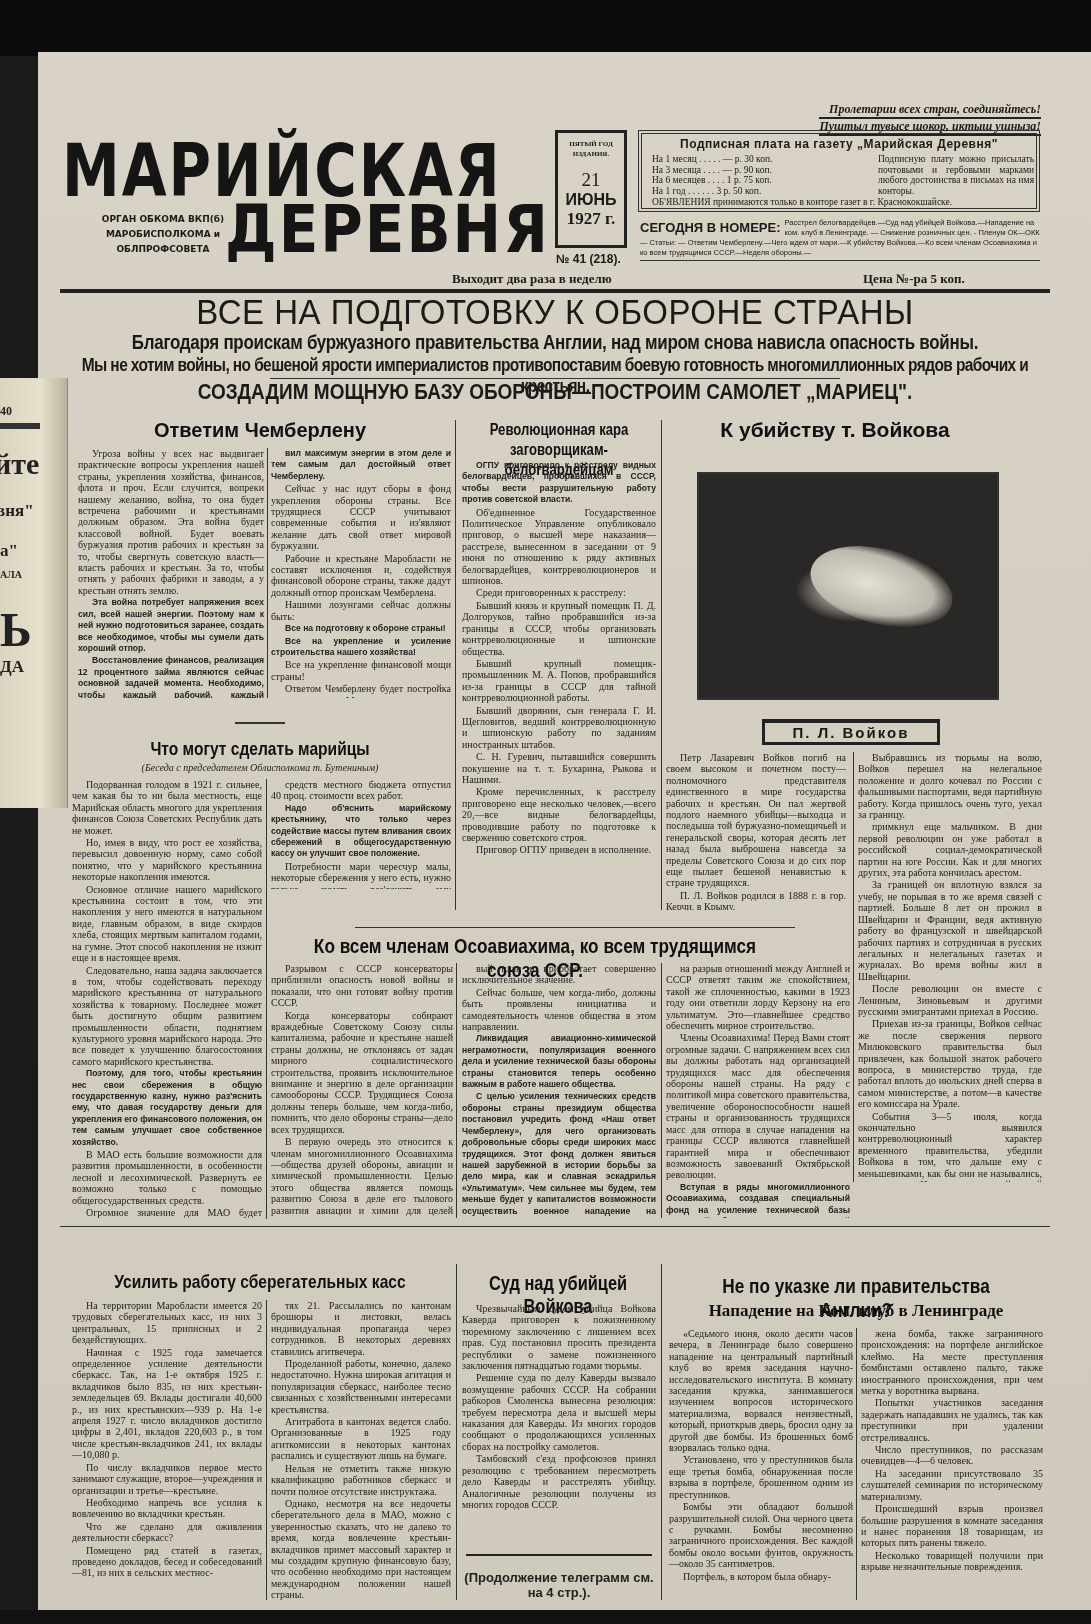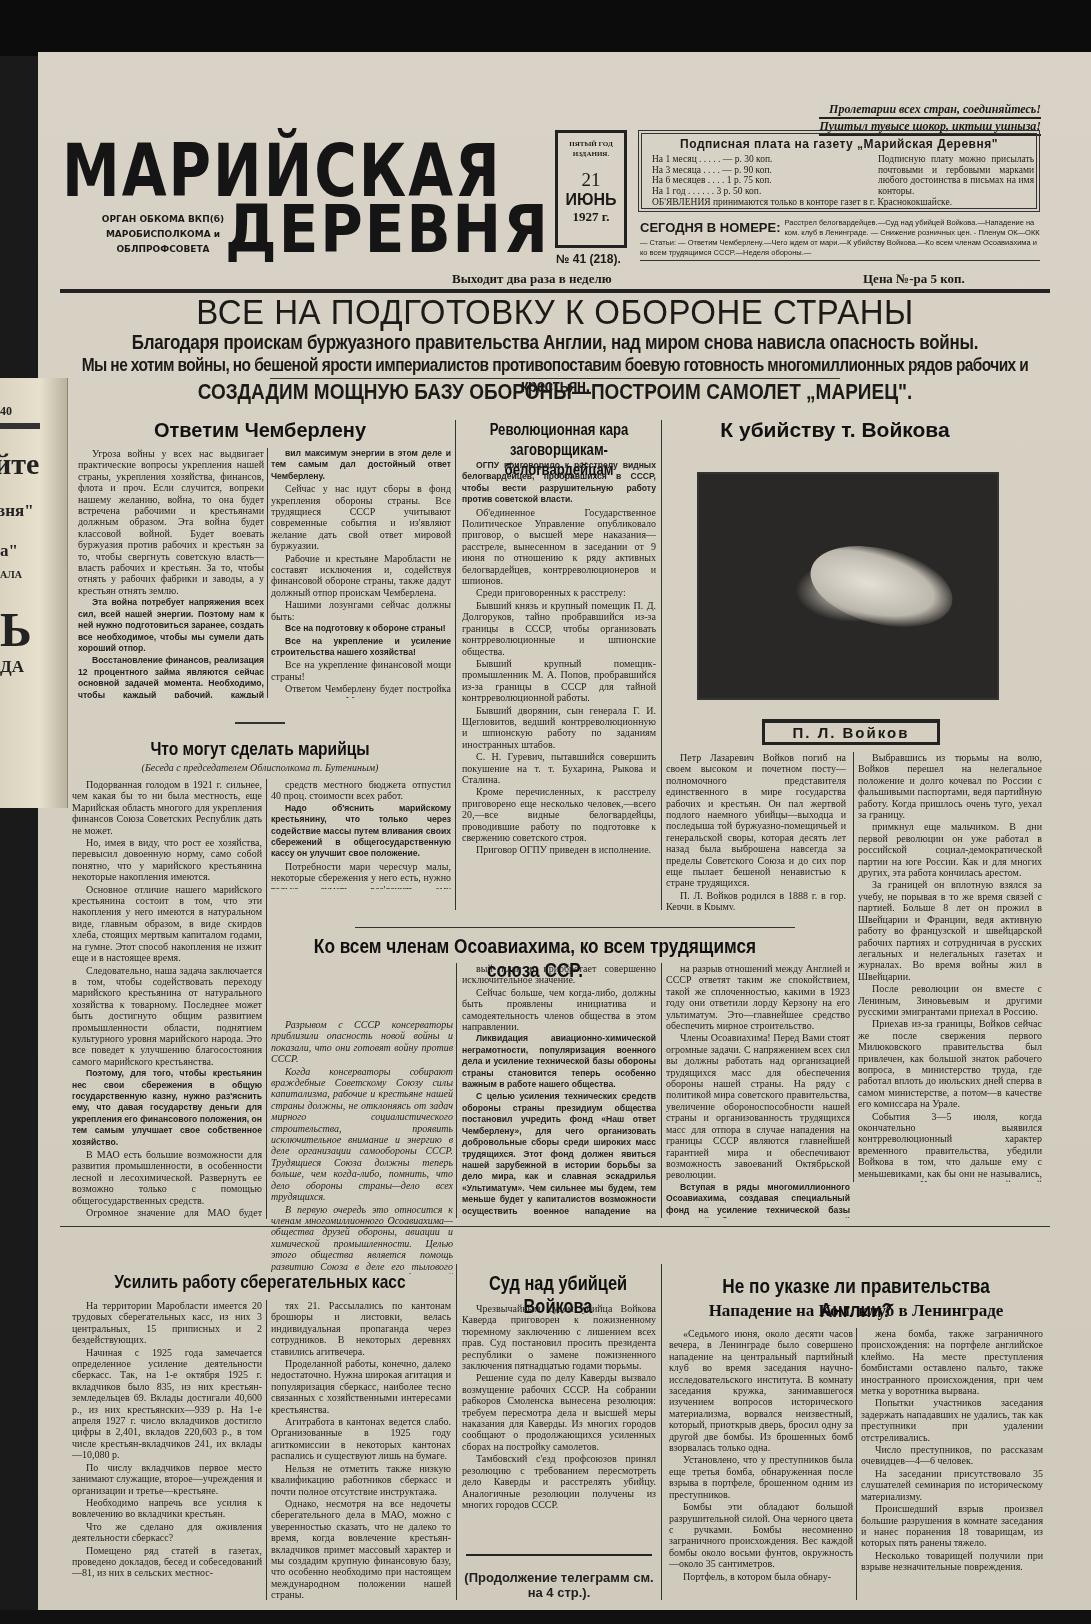--- a/index.html
+++ b/index.html
@@ -20,21 +20,21 @@
   .bottomstrip { position: absolute; left: 0; top: 1610px; width: 1091px; height: 14px; background: #111; }
 
   
   .title1 { position: absolute; left: 62px; top: 128px; font-family: "DejaVu Sans", sans-serif; font-weight: 900; font-size: 58px; letter-spacing: 2px; transform: scaleY(1.25); transform-origin: top left; color: #151515; }
   .title2 { position: absolute; left: 225px; top: 190px; font-family: "DejaVu Sans", sans-serif; font-weight: 900; font-size: 58px; letter-spacing: 2px; transform: scaleY(1.15); transform-origin: top left; color: #151515; }
   .organ { position: absolute; left: 88px; top: 212px; width: 150px; font-family: "DejaVu Sans", sans-serif; font-weight: bold; font-size: 9px; line-height: 15px; text-align: center; }
   .datebox { position: absolute; left: 555px; top: 130px; width: 72px; height: 118px; border: 3px solid #222; text-align: center; font-family: "Liberation Serif", serif; }
   .datebox .small { font-size: 7px; font-weight: bold; line-height: 10px; margin-top: 6px; }
   .datebox .day { font-size: 19px; margin-top: 10px; }
   .datebox .month { font-family: "Liberation Sans", sans-serif; font-weight: bold; font-size: 16px; }
-  .datebox .year { font-size: 13px; font-weight: bold; }
+  .datebox .year { font-size: 17px; font-weight: bold; }
   .issue { position: absolute; left: 556px; top: 252px; font-family: "Liberation Sans", sans-serif; font-weight: bold; font-size: 12px; }
   .motto { position: absolute; right: 50px; top: 102px; text-align: right; font-family: "Liberation Serif", serif; font-style: italic; font-weight: bold; font-size: 12px; line-height: 15px; }
   .motto div { border-bottom: 2px solid #222; }
   .subbox { position: absolute; left: 638px; top: 130px; width: 402px; height: 82px; border: 4px double #333; padding: 3px 16px; font-family: "Liberation Serif", serif; }
   .subbox .h { text-align: center; font-family: "Liberation Sans", sans-serif; font-weight: bold; font-size: 12px; letter-spacing: 0.5px; }
   .subrates { position: absolute; left: 10px; top: 20px; font-size: 9.5px; line-height: 10.5px; }
   .subnote { position: absolute; left: 236px; top: 20px; width: 156px; font-size: 9.5px; line-height: 10.5px; text-align: justify; }
   .subads { position: absolute; left: 10px; top: 63px; font-size: 9.5px; }
   .today { position: absolute; left: 640px; top: 218px; width: 400px; font-family: "Liberation Sans", sans-serif; font-size: 7.5px; line-height: 10px; border-bottom: 1px solid #333; padding-bottom: 2px; }
   .today b { font-size: 13px; float: left; margin-right: 4px; line-height: 20px; }
@@ -148,21 +148,21 @@
 
 <div class="vr" style="left:455px;top:420px;height:490px;"></div>
 <div class="headline cond" style="left:450px;top:420px;width:218px;font-size:16px;line-height:20px;">Революционная кара заговорщикам-белогвардейцам</div>
 <div class="col" style="left:462px;top:460px;width:194px;height:448px;">
   <p class="b">ОГПУ приговорило к расстрелу видных белогвардейцев, пробравшихся в СССР, чтобы вести разрушительную работу против советской власти.</p>
   <p>Об'единенное Государственное Политическое Управление опубликовало приговор, о высшей мере наказания—расстреле, вынесенном в заседании от 9 июня по отношению к ряду активных белогвардейцев, контрреволюционеров и шпионов.</p>
   <p>Среди приговоренных к расстрелу:</p>
   <p>Бывший князь и крупный помещик П. Д. Долгоруков, тайно пробравшийся из-за границы в СССР, чтобы организовать контрреволюционные и шпионские общества.</p>
   <p>Бывший крупный помещик-промышленник М. А. Попов, пробравшийся из-за границы в СССР для тайной контрреволюционной работы.</p>
   <p>Бывший дворянин, сын генерала Г. И. Щегловитов, ведший контрреволюционную и шпионскую работу по заданиям иностранных штабов.</p>
-  <p>С. Н. Гуревич, пытавшийся совершить покушение на т. т. Бухарина, Рыкова и Сталина.</p>
+  <p>С. Н. Гуревич, пытавшийся совершить покушение на т. т. Бухарина, Рыкова и Нашими.</p>
   <p>Кроме перечисленных, к расстрелу приговорено еще несколько человек,—всего 20,—все видные белогвардейцы, проводившие работу по подготовке к свержению советского строя.</p>
   <p>Приговор ОГПУ приведен в исполнение.</p>
 </div>
 <div class="vr" style="left:661px;top:420px;height:490px;"></div>
 
 <div class="headline" style="left:670px;top:418px;width:330px;font-size:21px;">К убийству т. Войкова</div>
 <div class="photo">
     <div class="photo-face"></div>
   </div>
 <div class="namebox">П. Л. Войков</div>
@@ -195,21 +195,21 @@
 </div>
 <div class="vr" style="left:266px;top:779px;height:440px;"></div>
 <div class="col" style="left:271px;top:779px;width:180px;height:110px;">
   <p>средств местного бюджета отпустил 40 проц. стоимости всех работ.</p>
   <p class="b">Надо об'яснить марийскому крестьянину, что только через содействие массы путем вливания своих сбережений в общегосударственную кассу он улучшит свое положение.</p>
   <p>Потребности мари чересчур малы, некоторые сбережения у него есть, нужно только суметь раз'яснить ему необходимость финансового укрепления нашей страны в настоящее тревожное время.</p>
 </div>
 
 <div class="rule-thin" style="left:355px;top:927px;width:440px;"></div>
 <div class="headline cond" style="left:235px;top:934px;width:600px;font-size:21px;">Ко всем членам Осоавиахима, ко всем трудящимся союза ССР.</div>
-<div class="col" style="left:271px;top:1019px;width:182px;height:255px;font-style:italic;">
+<div class="col" style="left:271px;top:963px;width:182px;height:255px;">
   <p>Разрывом с СССР консерваторы приблизили опасность новой войны и показали, что они готовят войну против СССР.</p>
   <p>Когда консерваторы собирают враждебные Советскому Союзу силы капитализма, рабочие и крестьяне нашей страны должны, не отклоняясь от задач мирного социалистического строительства, проявить исключительное внимание и энергию в деле организации самообороны СССР. Трудящиеся Союза должны теперь больше, чем когда-либо, помнить, что дело обороны страны—дело всех трудящихся.</p>
   <p>В первую очередь это относится к членам многомиллионного Осоавиахима—общества друзей обороны, авиации и химической промышленности. Целью этого общества является помощь развитию Союза в деле его тылового развития авиации и химии для целей мирного строительства, но также обеспечения и укрепления обороноспособности страны. В современной обстановке эта последняя задача становится на пер-</p>
 </div>
 <div class="vr" style="left:456px;top:963px;height:255px;"></div>
 <div class="col" style="left:462px;top:963px;width:194px;height:255px;">
   <p>вый план и приобретает совершенно исключительное значение.</p>
   <p>Сейчас больше, чем когда-либо, должны быть проявлены инициатива и самодеятельность членов общества в этом направлении.</p>
   <p class="b">Ликвидация авиационно-химической неграмотности, популяризация военного дела и усиление технической базы обороны страны становится теперь особенно важным в работе нашего общества.</p>
   <p class="b">С целью усиления технических средств обороны страны президиум общества постановил учредить фонд «Наш ответ Чемберлену», для чего организовать добровольные сборы среди широких масс трудящихся. Этот фонд должен явиться нашей зарубежной в истории борьбы за дело мира, как и славная эскадрилья «Ультиматум». Чем сильнее мы будем, тем меньше будет у капиталистов возможности осуществить военное нападение на Советский Союз, тем меньше будет опасность войны.</p>

